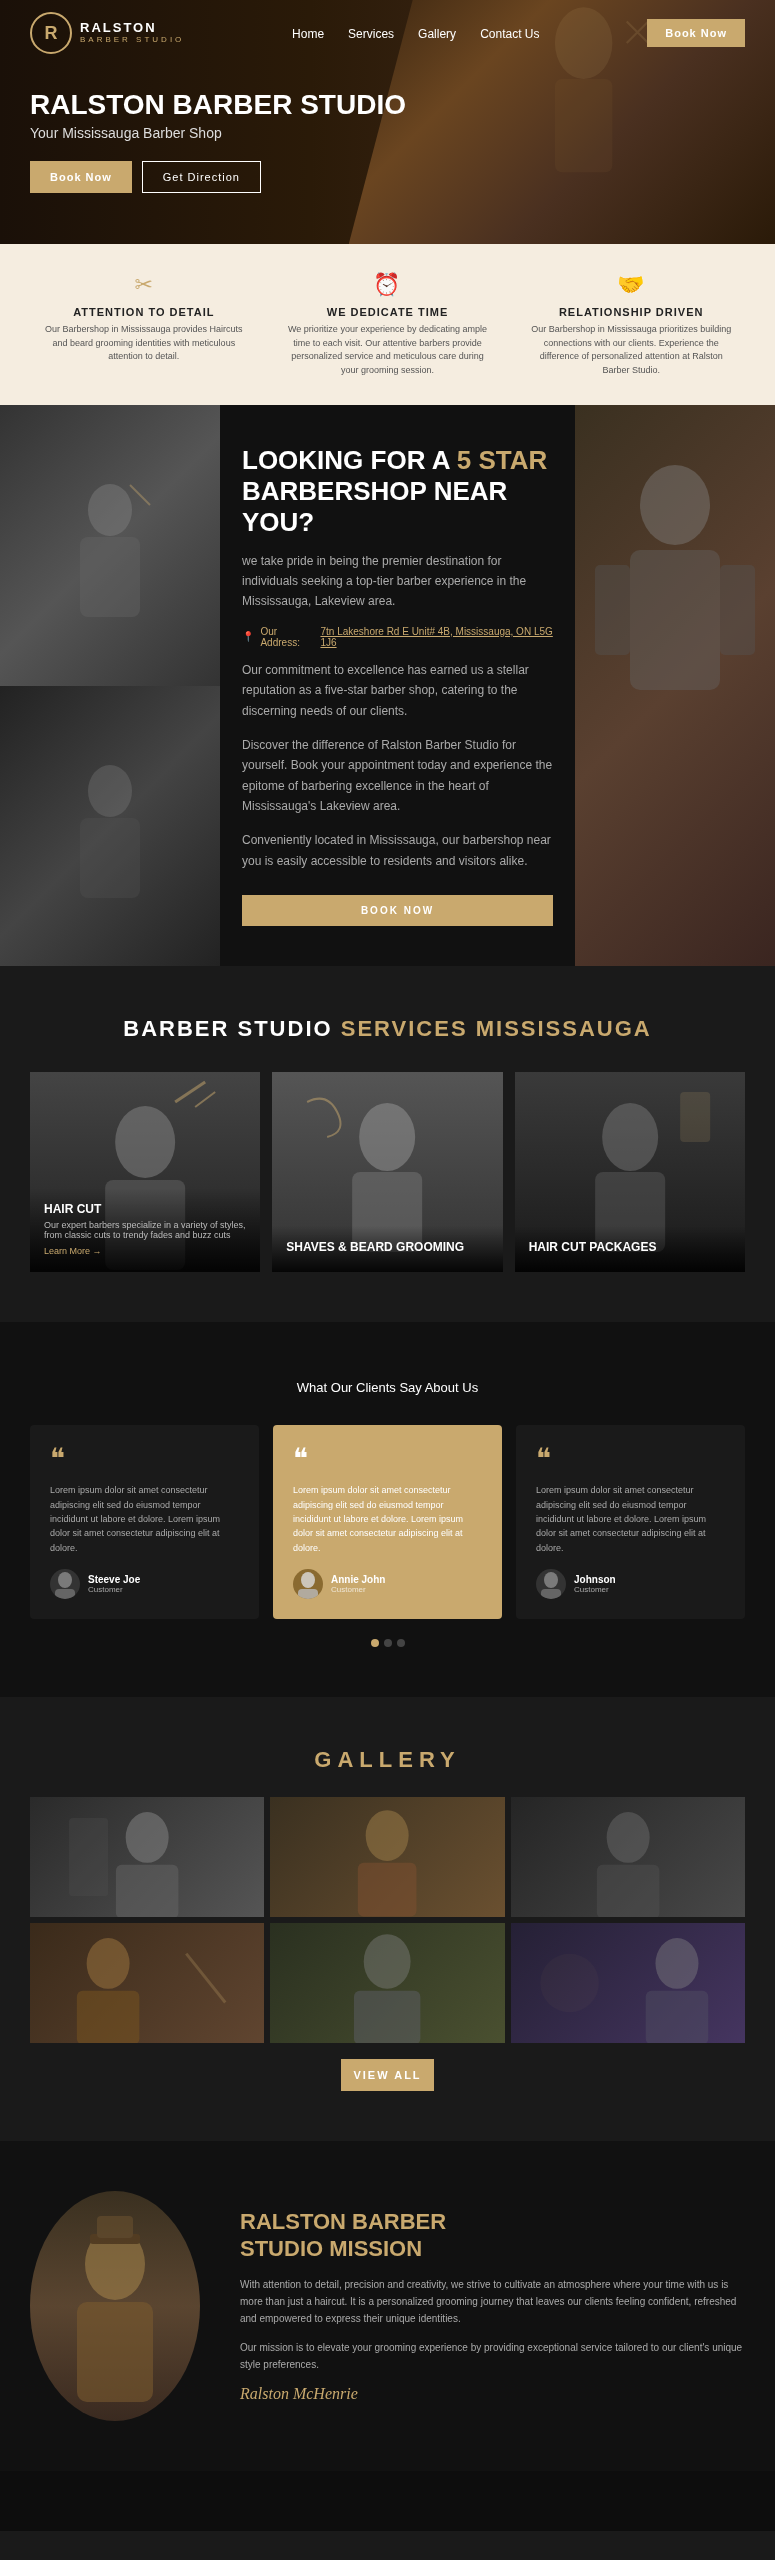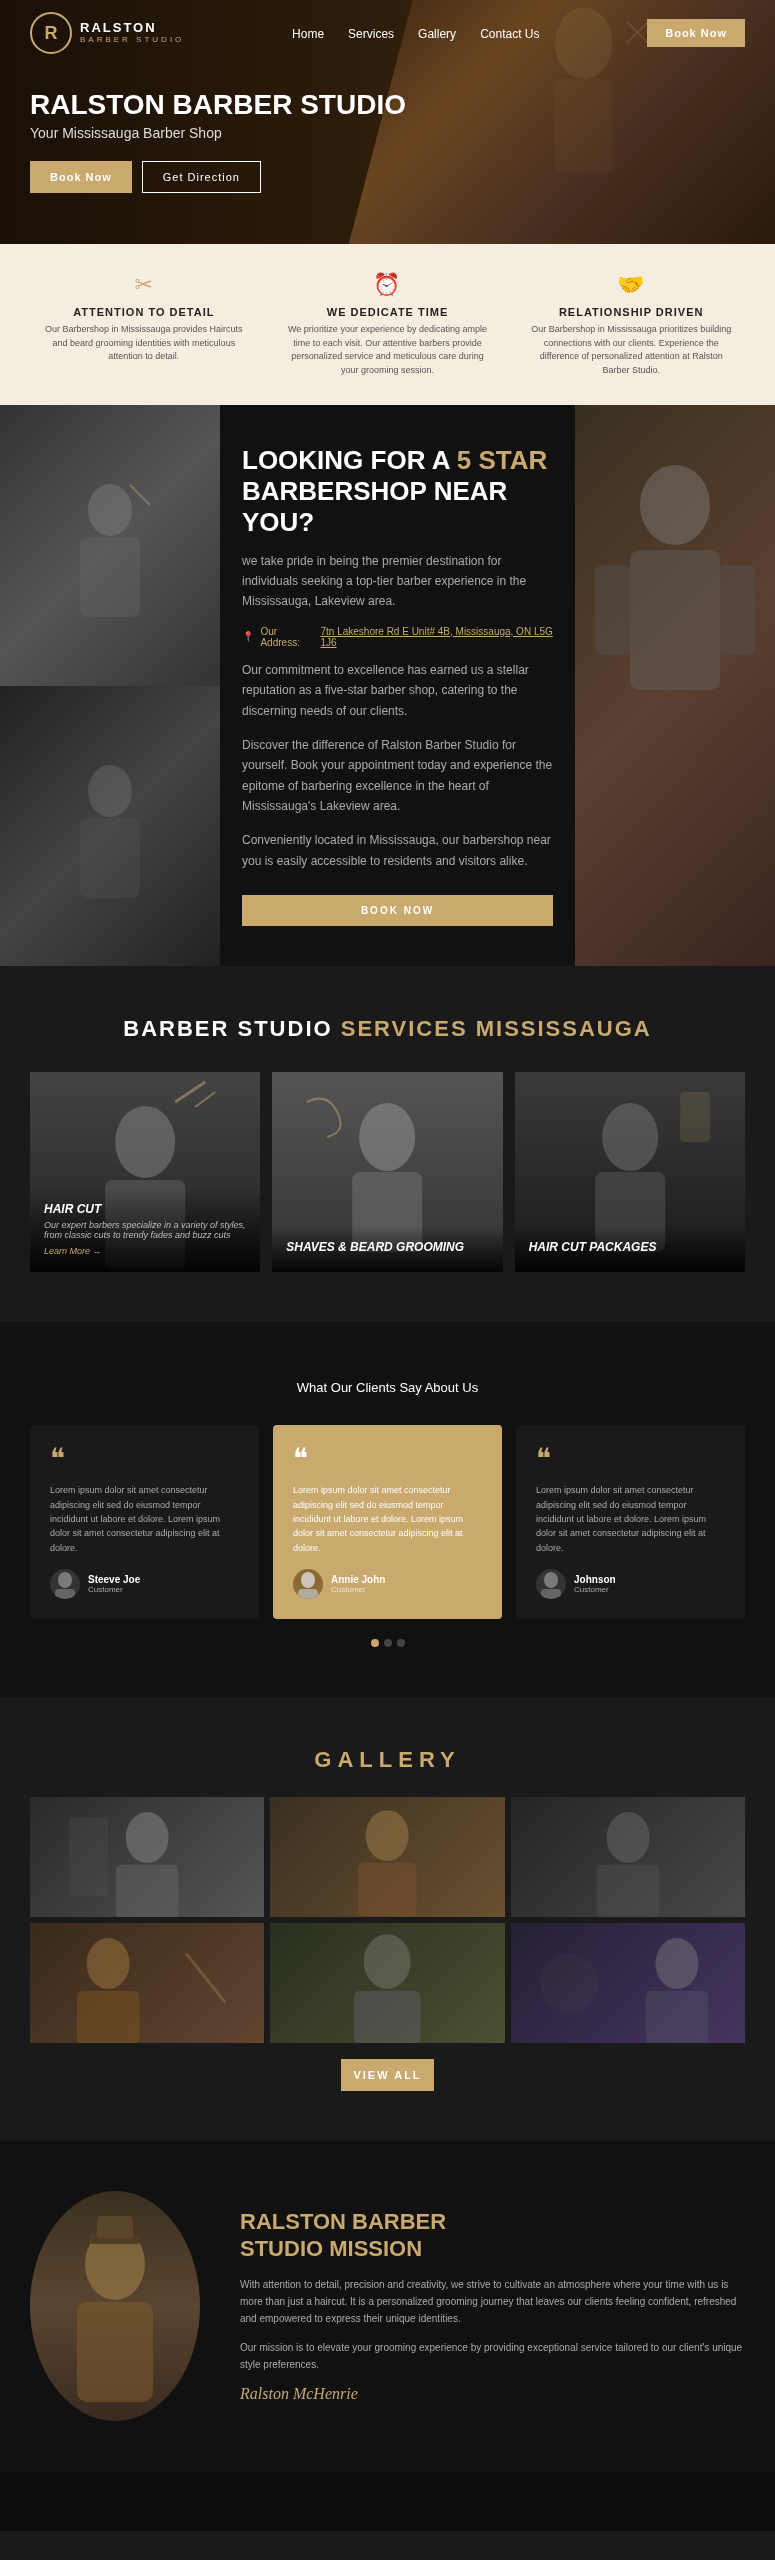--- a/index.html
+++ b/index.html
@@ -223,21 +223,20 @@
     .services-grid {
       display: flex;
       gap: 12px;
     }
     .service-card {
       flex: 1;
       position: relative;
       height: 200px;
       overflow: hidden;
       cursor: pointer;
-      font-style: italic;
     }
     .service-card-bg {
       width: 100%; height: 100%;
       background: #333;
     }
     .service-card-bg.haircut { background: linear-gradient(180deg, #444 0%, #222 100%); }
     .service-card-bg.shaves { background: linear-gradient(180deg, #555 0%, #333 100%); }
     .service-card-bg.packages { background: linear-gradient(180deg, #3a3a3a 0%, #1a1a1a 100%); }
     .service-card-overlay {
       position: absolute;

